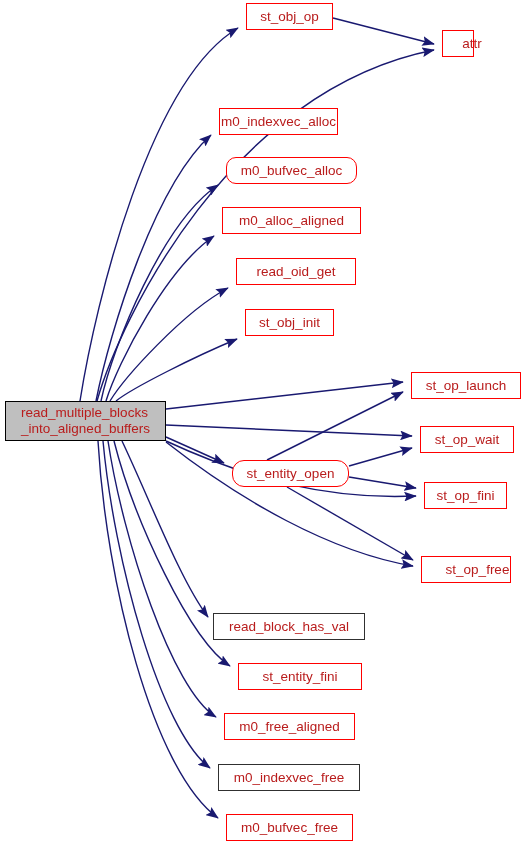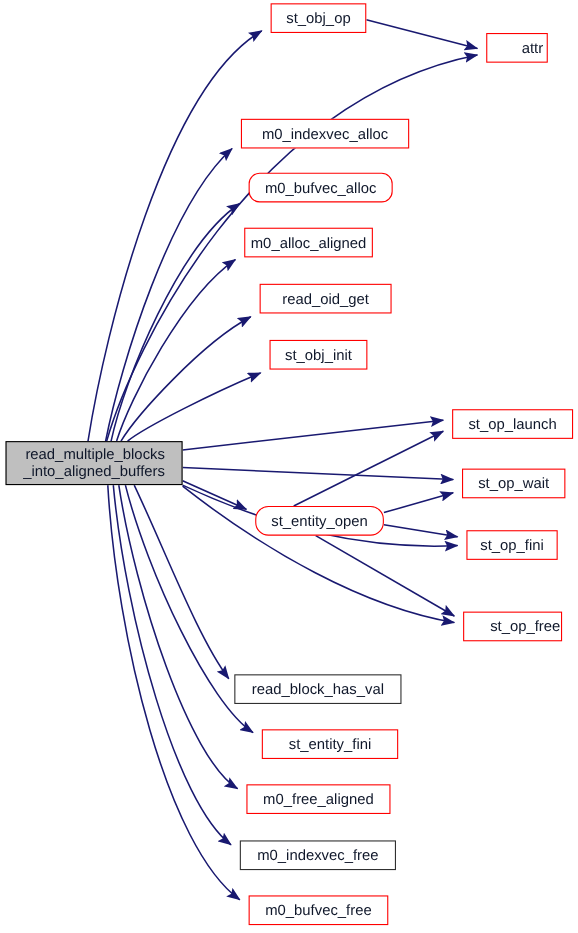--- a/index.html
+++ b/index.html
@@ -4,27 +4,27 @@
 <style>
   html,body{margin:0;padding:0;background:#ffffff;}
   body{font-family:"Liberation Sans","DejaVu Sans",sans-serif;}
   #graph{position:relative;width:525px;height:848px;overflow:hidden;background:#fff;}
   #edges{position:absolute;left:0;top:0;width:525px;height:848px;pointer-events:none;}
   .node{
     position:absolute;
     box-sizing:border-box;
     border:1px solid #ff0000;
     background:#ffffff;
-    color:#0f172a;
+    color:#b91c1c;
     font-size:13.5px;
     line-height:1.15;
     display:flex;
     align-items:center;
     justify-content:center;
-    text-align:right;
+    text-align:left;
     white-space:nowrap;
     letter-spacing:0px;
   }
   .node.current{
     background:#bfbfbf;
     border:1px solid #000000;
     font-size:13.5px;
   }
   .node.plain{
     border:1px solid #303030;
@@ -73,30 +73,30 @@
   <div id="node-layer">
       <div class="node current" style="left: 5px; top: 401px; width: 161px; height: 40px;">
         <div>
           <span class="lbl">read_multiple_blocks</span>
           <span class="lbl">_into_aligned_buffers</span>
         </div>
       </div>
       <div class="node" style="left: 246px; top: 3px; width: 87px; height: 27px;">
         <span class="lbl">st_obj_op</span>
       </div>
-      <div class="node" style="left: 442px; top: 30px; width: 56px; height: 27px; padding-left: 28px;">
+      <div class="node" style="left: 442px; top: 30px; width: 32px; height: 27px; padding-left: 28px;">
         <span class="lbl">attr</span>
       </div>
-      <div class="node" style="left: 219px; top: 108px; width: 153px; height: 27px;">
+      <div class="node" style="left: 219px; top: 108px; width: 119px; height: 27px;">
         <span class="lbl">m0_indexvec_alloc</span>
       </div>
       <div class="node" style="left: 226px; top: 157px; width: 131px; height: 27px; border-radius: 10px;">
         <span class="lbl">m0_bufvec_alloc</span>
       </div>
-      <div class="node" style="left: 222px; top: 207px; width: 117px; height: 27px;">
+      <div class="node" style="left: 222px; top: 207px; width: 139px; height: 27px;">
         <span class="lbl">m0_alloc_aligned</span>
       </div>
       <div class="node" style="left: 236px; top: 258px; width: 120px; height: 27px;">
         <span class="lbl">read_oid_get</span>
       </div>
       <div class="node" style="left: 245px; top: 309px; width: 89px; height: 27px;">
         <span class="lbl">st_obj_init</span>
       </div>
       <div class="node" style="left: 411px; top: 372px; width: 110px; height: 27px;">
         <span class="lbl">st_op_launch</span>

